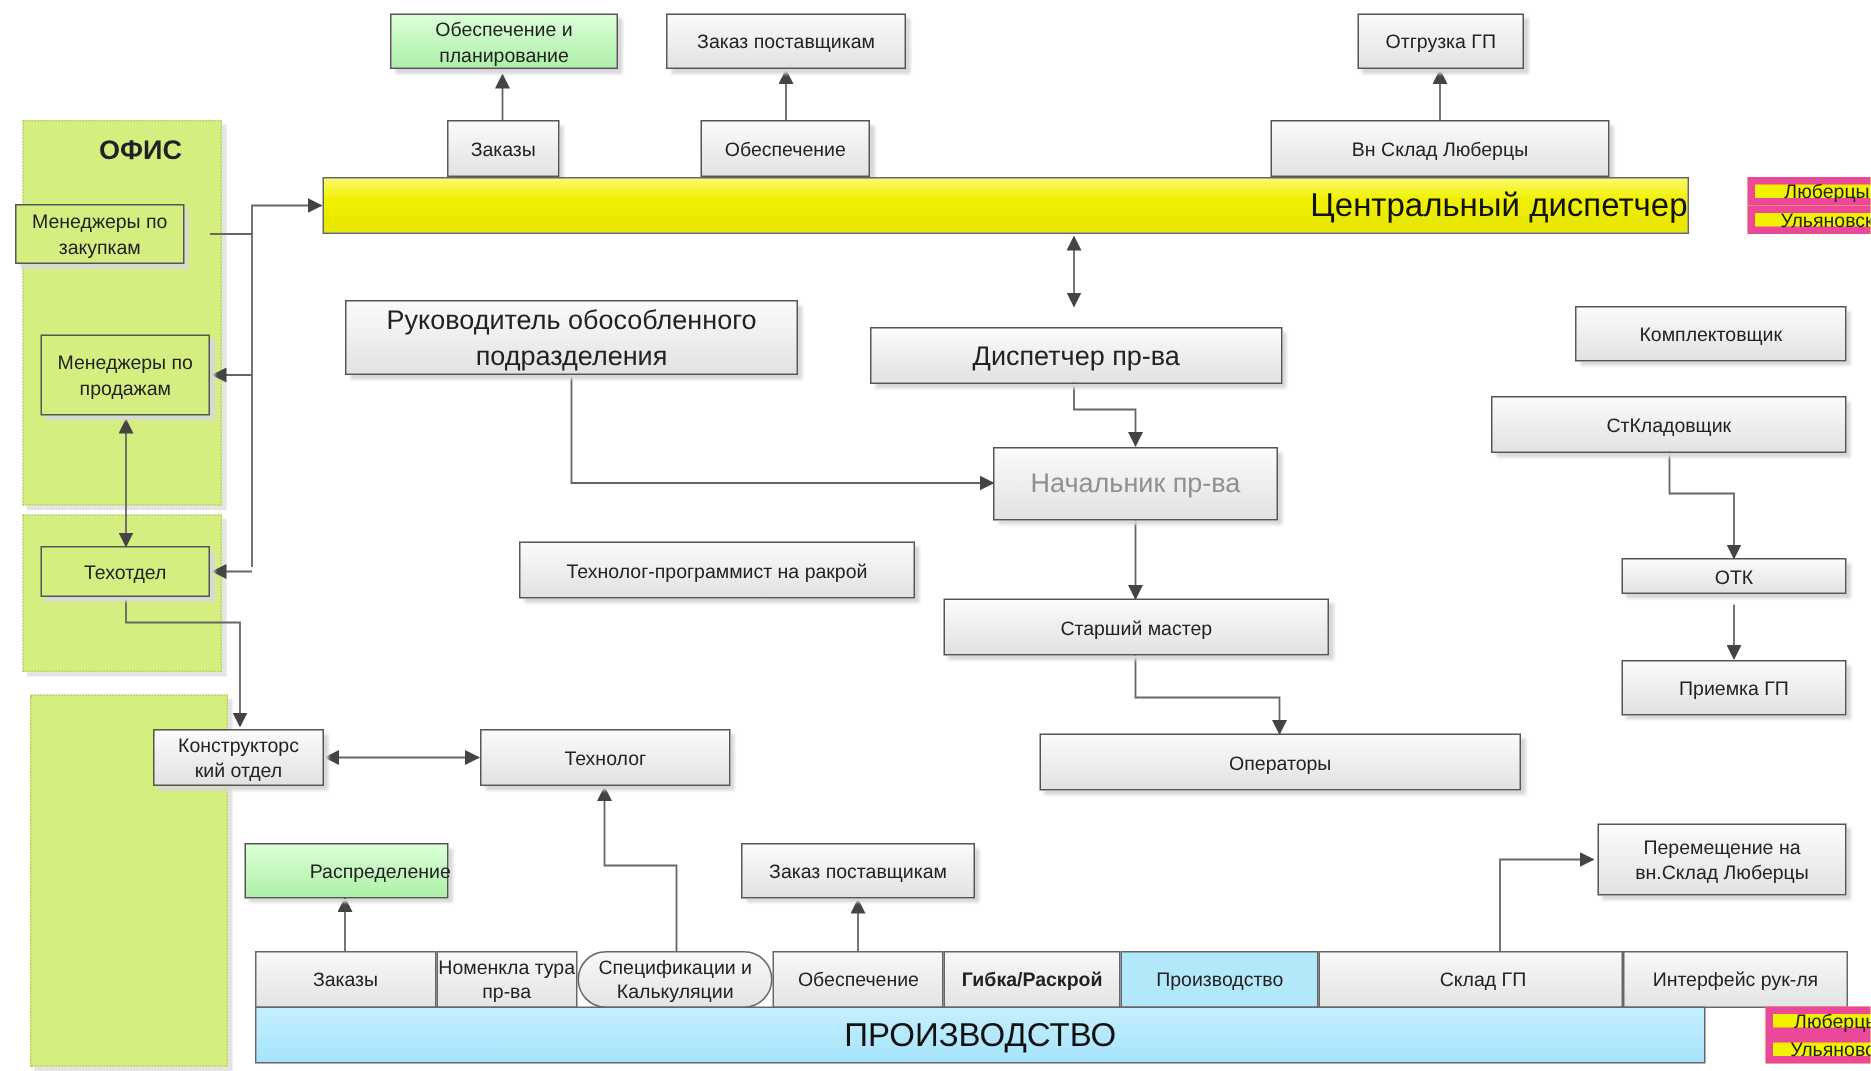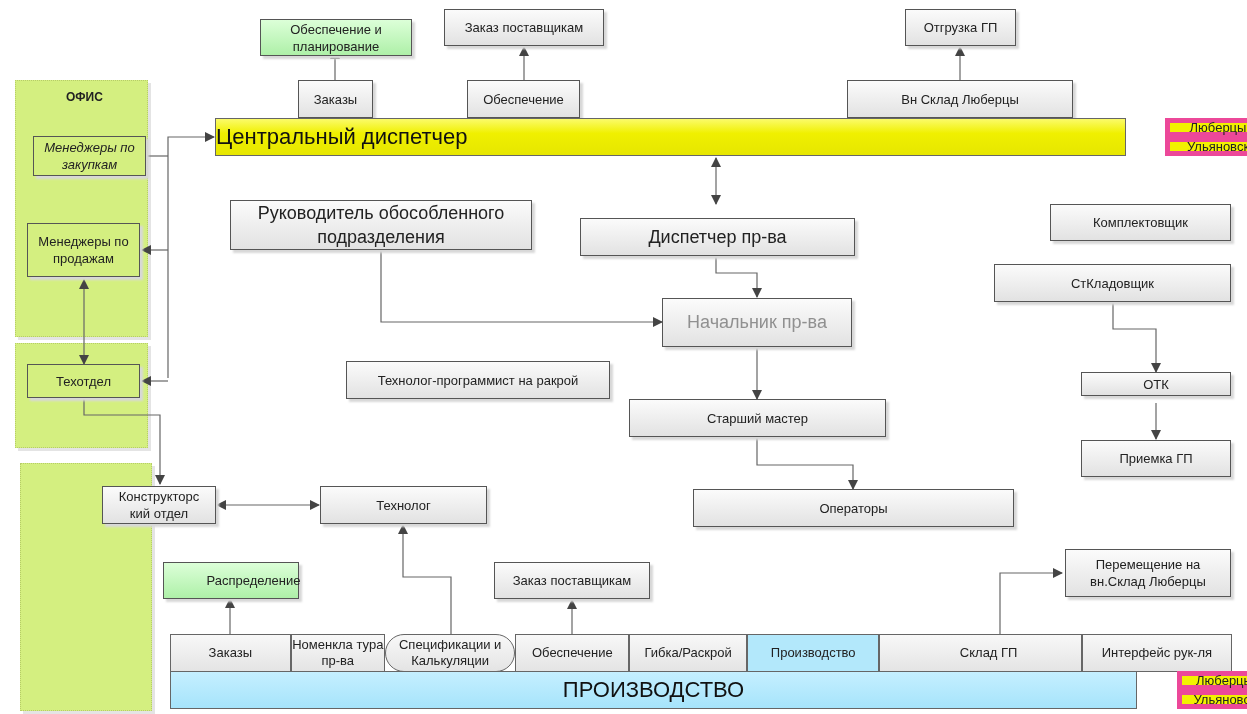--- a/index.html
+++ b/index.html
@@ -8,30 +8,30 @@
   .abs { position:absolute; box-sizing:border-box; }
   .zone { background:#d4ef80; border:1px dotted #b6cc68; box-shadow:3px 3px 0 #e4e4e4; }
   .box { display:flex; align-items:center; justify-content:center; text-align:center;
          border:1px solid #555; background:linear-gradient(#fbfbfb,#e2e2e2);
          box-shadow:3px 3px 2px #d8d8d8; font-size:13px; line-height:17px; padding:0 3px; }
   .box.green { background:linear-gradient(#dcffd8,#aef0a8); }
   .box.lime { background:#d4ef80; border-color:#555; }
   .box.big { font-size:18px; line-height:24px; }
   .box.dim { color:#909090; font-size:18px; }
   .bar-yellow { background:linear-gradient(#fbfb6a,#f0f000 40%,#e6e600); border:1px solid #666;
-                display:flex; align-items:center; justify-content:flex-start; font-size:22px; color:#111; }
+                display:flex; align-items:center; justify-content:flex-end; font-size:22px; color:#111; }
   .bar-blue { background:linear-gradient(#c5efff,#a6e4fb); border:1px solid #666;
               display:flex; align-items:center; justify-content:center; font-size:22px; color:#111; }
   .tag { background:#f2f200; border:5px solid #ec4899; font-size:13px; display:flex;
          align-items:center; justify-content:center;margin-left:40px; }
   .cell { display:flex; align-items:center; justify-content:center; text-align:center;
           border:1px solid #666; background:linear-gradient(#f8f8f8,#e4e4e4);
           font-size:13px; line-height:16px; }
   .cell.active { background:#b3e8fb; }
-  .zone-title { font-weight:bold; font-size:12px; }
+  .zone-title { font-weight:bold; font-size:18px; }
   svg.lines { position:absolute; left:0; top:0; pointer-events:none; }
 </style>
 </head>
 <body>
 
 <div class="abs zone" style="left:15px;top:80px;width:133px;height:257px;"></div>
 <div class="abs zone-title" style="left:66px;top:90px;">ОФИС</div>
 <div class="abs zone" style="left:15px;top:343px;width:133px;height:105px;"></div>
 <div class="abs zone" style="left:20px;top:463px;width:132px;height:248px;"></div>
 
@@ -68,35 +68,35 @@
     <polyline points="1113,301 1113,329 1156,329 1156,372" marker-end="url(#ah)"></polyline>
     <line x1="1156" y1="403" x2="1156" y2="439" marker-end="url(#ah)"></line>
 
     <line x1="230" y1="634" x2="230" y2="599" marker-end="url(#ah)"></line>
     <polyline points="451,634 451,577 403,577 403,525" marker-end="url(#ah)"></polyline>
     <line x1="572" y1="634" x2="572" y2="600" marker-end="url(#ah)"></line>
     <polyline points="1000,634 1000,573 1062,573" marker-end="url(#ah)"></polyline>
   </g>
 </svg>
 
-<div class="abs box green" style="left:260px;top:19px;width:152px;height:37px;">Обеспечение и планирование</div>
+<div class="abs box green" style="left:260px;top:9px;width:152px;height:37px;">Обеспечение и планирование</div>
 <div class="abs box" style="left:444px;top:9px;width:160px;height:37px;">Заказ поставщикам</div>
 <div class="abs box" style="left:905px;top:9px;width:111px;height:37px;">Отгрузка ГП</div>
 
 <div class="abs box" style="left:298px;top:80px;width:75px;height:38px;">Заказы</div>
 <div class="abs box" style="left:467px;top:80px;width:113px;height:38px;">Обеспечение</div>
 <div class="abs box" style="left:847px;top:80px;width:226px;height:38px;">Вн Склад Люберцы</div>
 
 <div class="abs bar-yellow" style="left:215px;top:118px;width:911px;height:38px;">
   <span>Центральный диспетчер</span>
 </div>
 <div class="abs tag" style="left:1125px;top:118px;width:106px;height:19px;">Люберцы</div>
 <div class="abs tag" style="left:1125px;top:137px;width:106px;height:19px;">Ульяновск</div>
 
-<div class="abs box lime" style="left:33px;top:136px;width:113px;height:40px;font-style:italic;">Менеджеры по закупкам</div>
+<div class="abs box lime" style="left:10px;top:136px;width:113px;height:40px;">Менеджеры по закупкам</div>
 <div class="abs box lime" style="left:27px;top:223px;width:113px;height:54px;">Менеджеры по продажам</div>
 <div class="abs box lime" style="left:27px;top:364px;width:113px;height:34px;">Техотдел</div>
 
 <div class="abs box big" style="left:230px;top:200px;width:302px;height:50px;">Руководитель обособленного подразделения</div>
 <div class="abs box big" style="left:580px;top:218px;width:275px;height:38px;">Диспетчер пр-ва</div>
 <div class="abs box dim" style="left:662px;top:298px;width:190px;height:49px;">Начальник пр-ва</div>
 <div class="abs box" style="left:346px;top:361px;width:264px;height:38px;">Технолог-программист на ракрой</div>
 <div class="abs box" style="left:629px;top:399px;width:257px;height:38px;">Старший мастер</div>
 <div class="abs box" style="left:693px;top:489px;width:321px;height:38px;">Операторы</div>
 
@@ -110,21 +110,21 @@
 
 <div class="abs box green" style="left:163px;top:562px;width:136px;height:37px;padding-left:48px;">Распределение</div>
 <div class="abs box" style="left:494px;top:562px;width:156px;height:37px;">Заказ поставщикам</div>
 <div class="abs box" style="left:1065px;top:549px;width:166px;height:48px;">Перемещение на вн.Склад Люберцы</div>
 
 <div class="abs" style="left:170px;top:634px;width:1062px;height:38px;display:flex;">
   <div class="cell" style="width:121px;">Заказы</div>
   <div class="cell" style="width:94px;">Номенкла тура пр-ва</div>
   <div class="cell" style="width:131px;border-radius:19px;">Спецификации и Калькуляции</div>
   <div class="cell" style="width:114px;">Обеспечение</div>
-  <div class="cell" style="width:118px;">Гибка/Раскрой</div>
+  <div class="cell" style="width:118px;font-weight:bold;">Гибка/Раскрой</div>
   <div class="cell active" style="width:133px;">Производство</div>
   <div class="cell" style="width:188px;padding-left:16px;">Склад ГП</div>
   <div class="cell" style="width:151px;">Интерфейс рук-ля</div>
 </div>
 
 <div class="abs bar-blue" style="left:170px;top:671px;width:967px;height:38px;">
   <span>ПРОИЗВОДСТВО</span>
 </div>
 <div class="abs tag" style="left:1137px;top:671px;width:95px;height:19px;">Люберцы</div>
 <div class="abs tag" style="left:1137px;top:690px;width:95px;height:19px;">Ульяновск</div>

